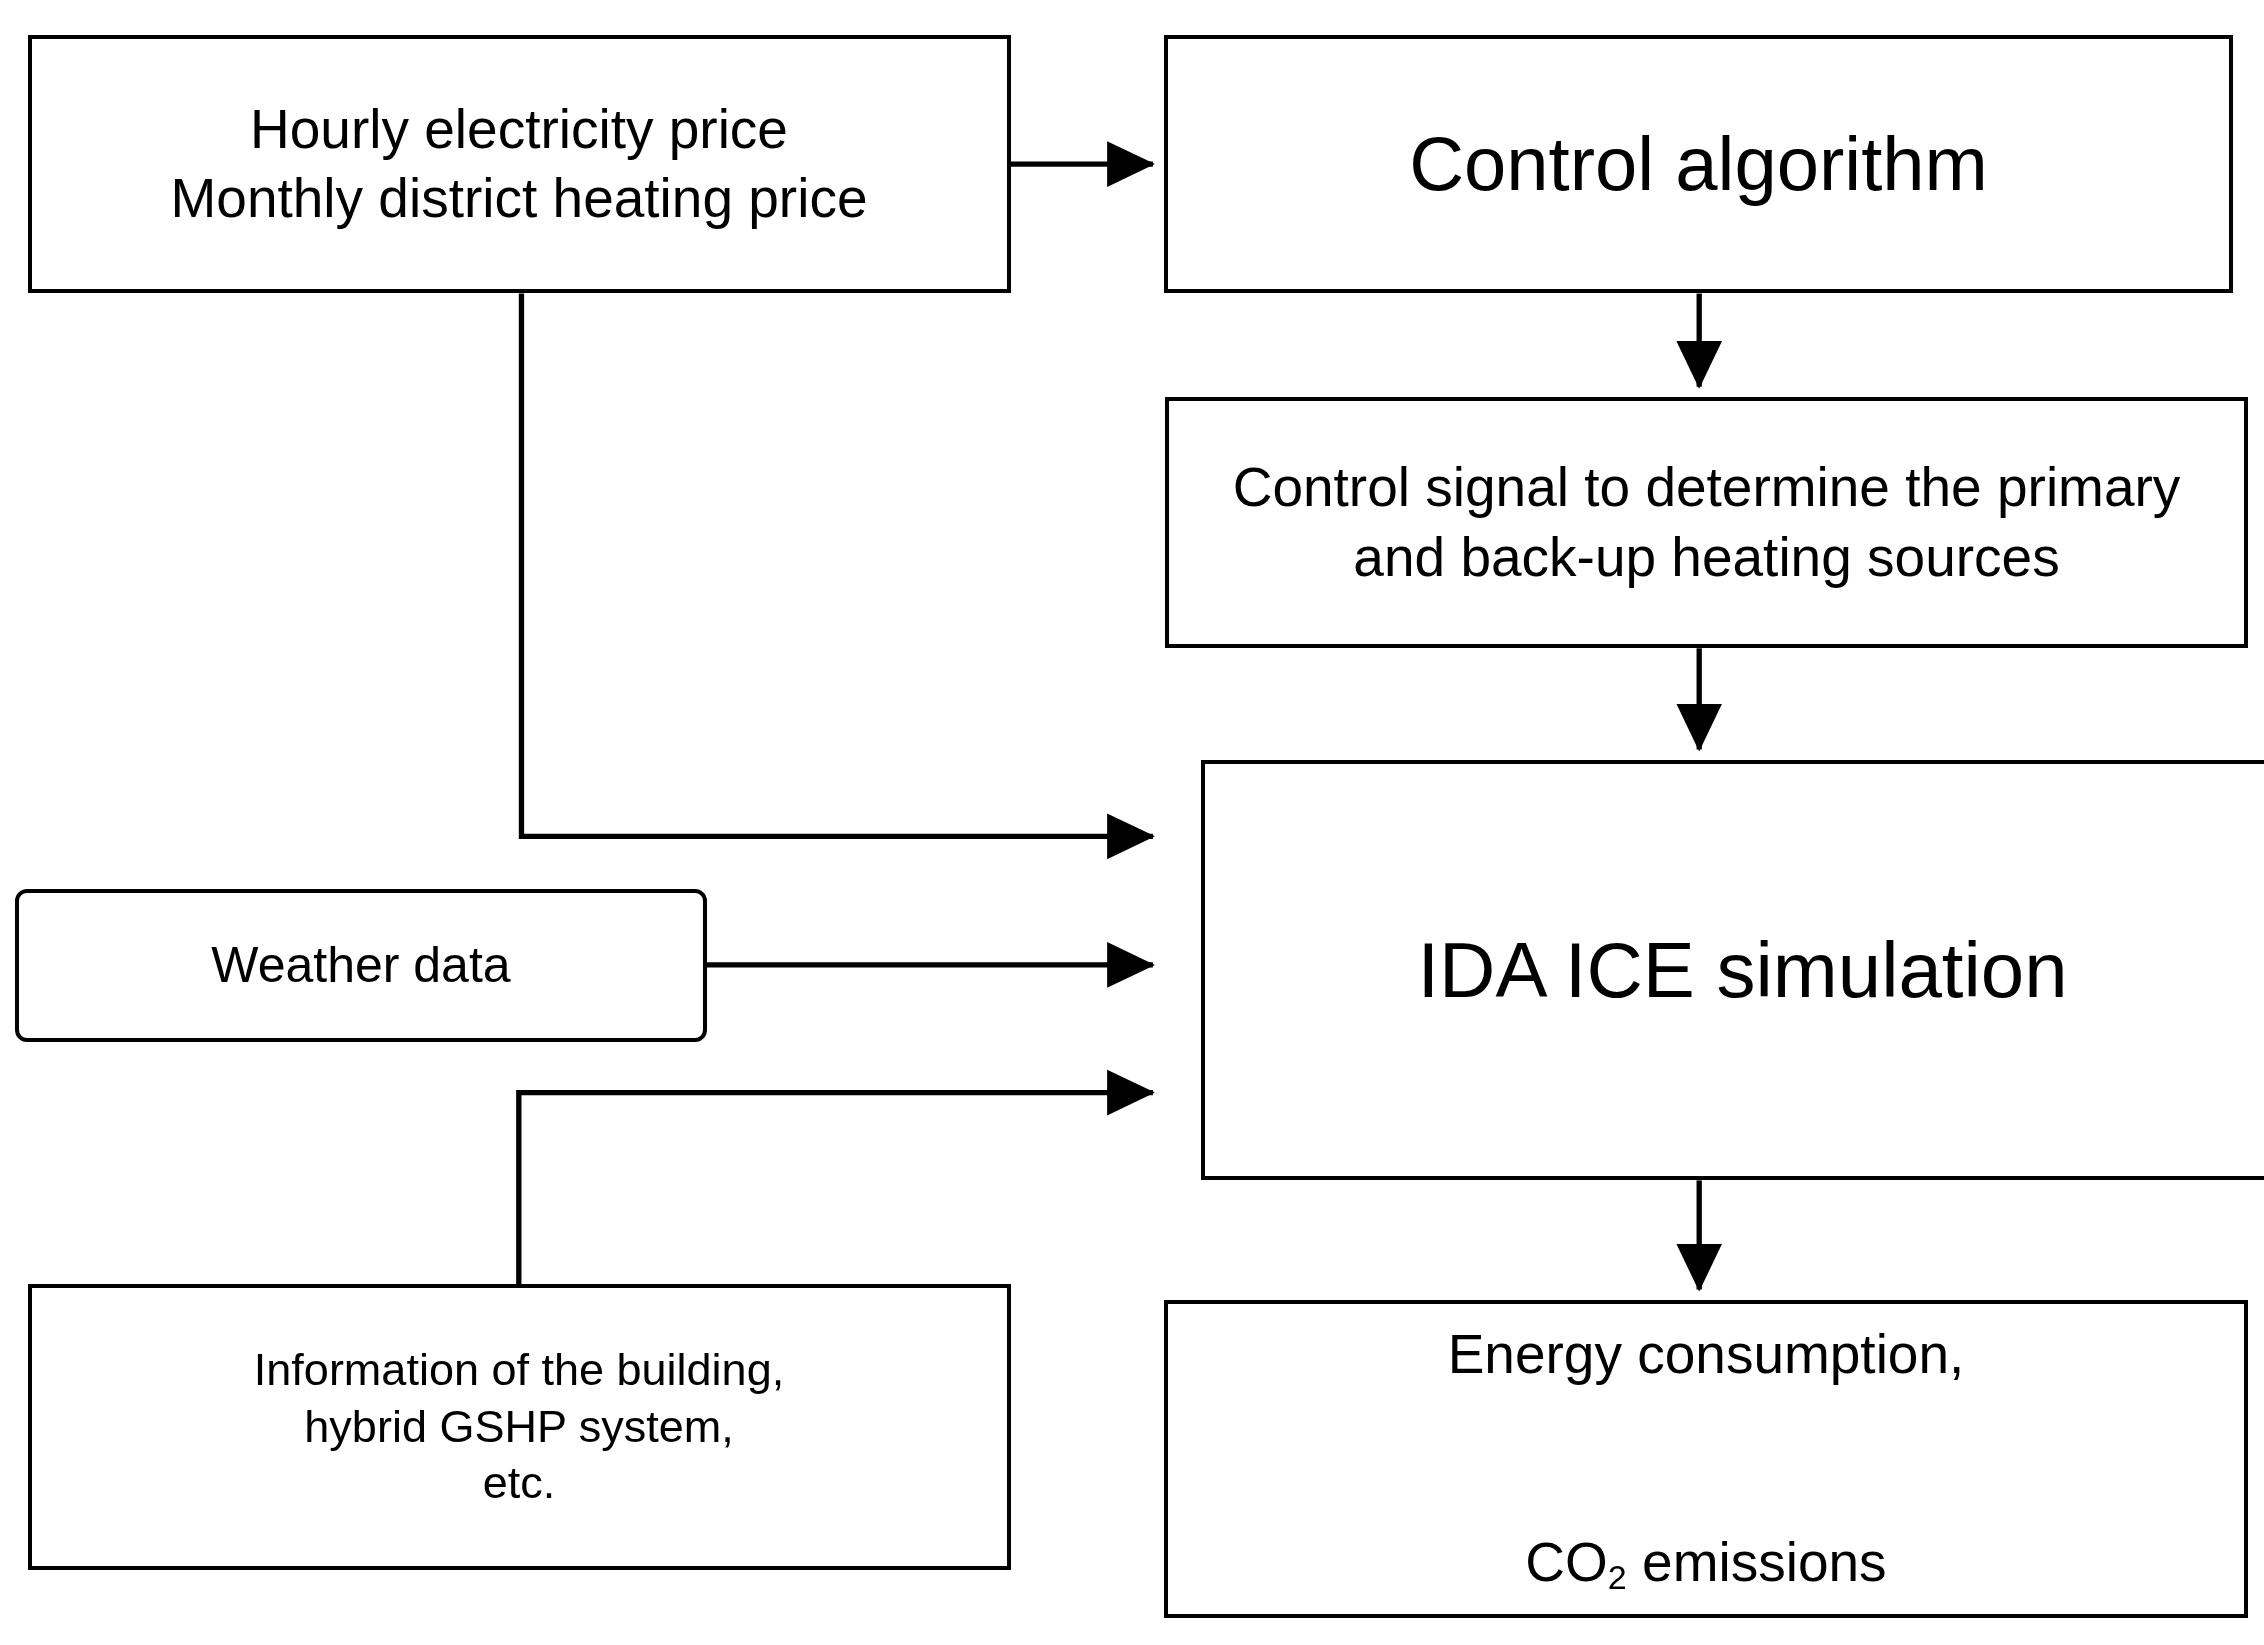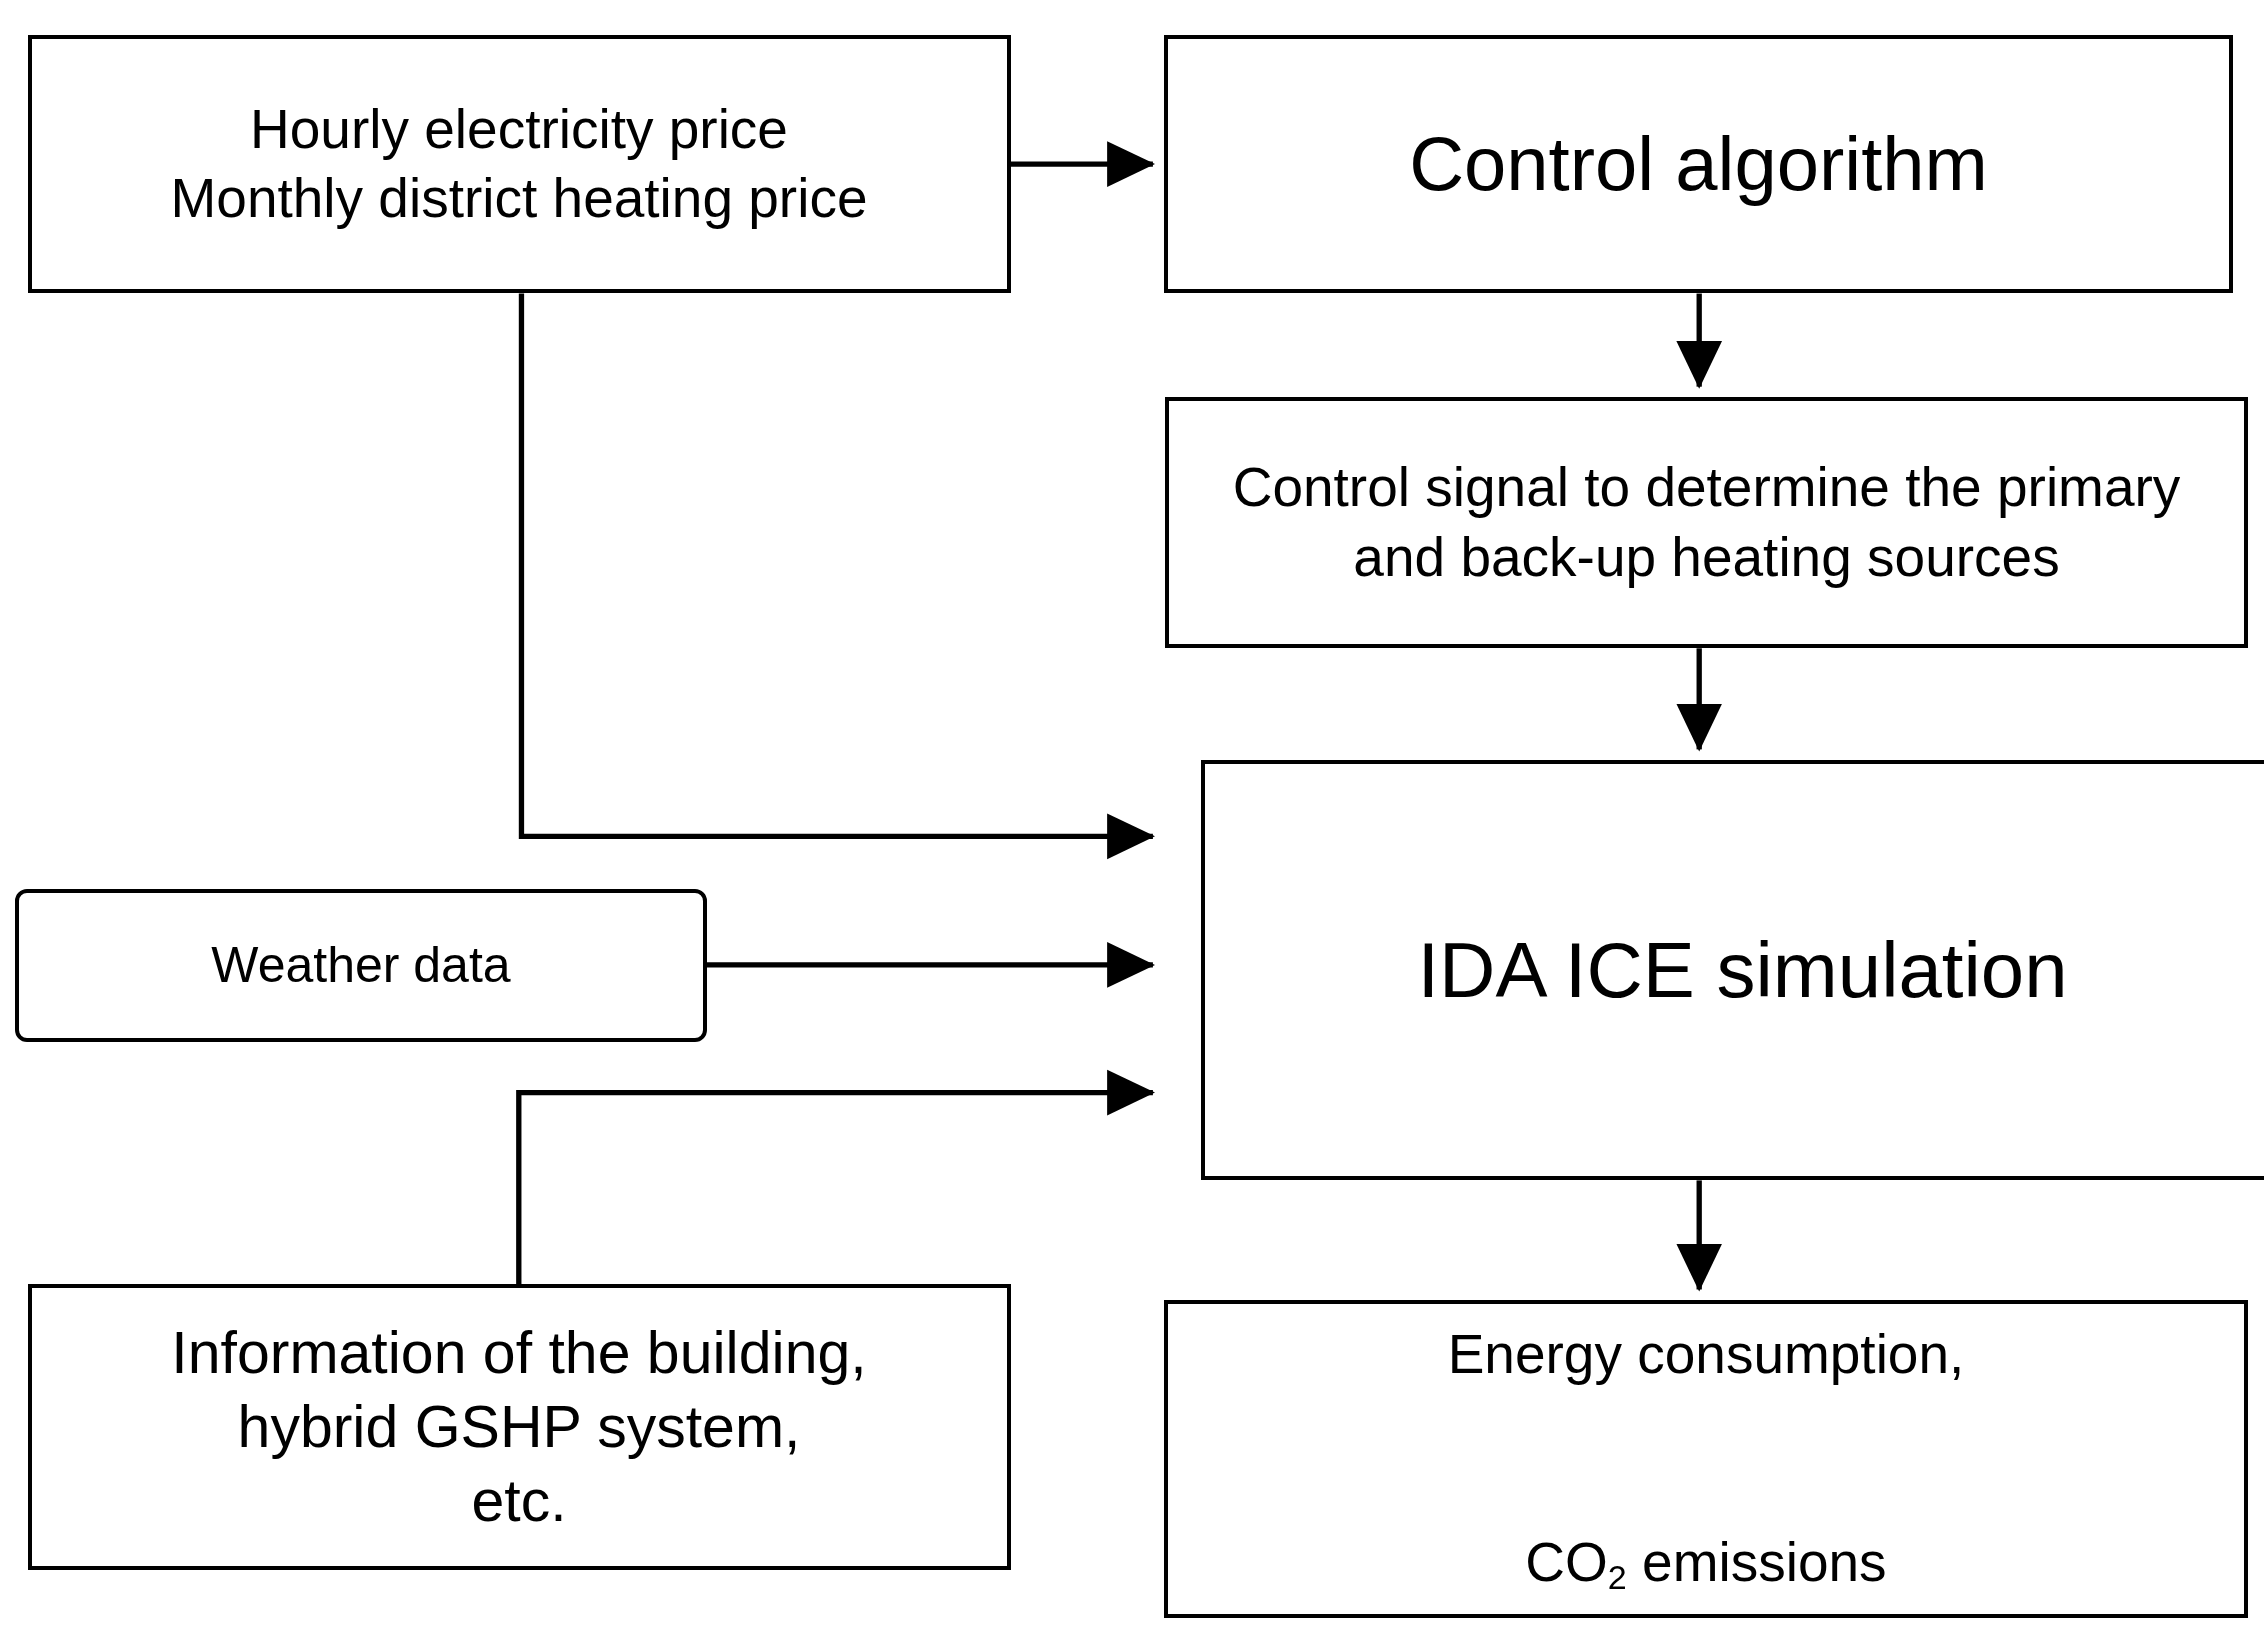--- a/index.html
+++ b/index.html
@@ -44,21 +44,21 @@
     display: block;
     width: 100%;
     white-space: pre-line;
   }
   
   #node-price      { left: 27.5px;   top: 35px;   width: 983px; height: 258px; font-size: 55px; }
   #node-control    { left: 1164px; top: 35px;   width: 1069px; height: 258px; font-size: 76px; }
   #node-signal     { left: 1165px; top: 397px;  width: 1083px; height: 251px; font-size: 55px; }
   #node-weather    { left: 15px;   top: 889px; width: 692px;  height: 153px; font-size: 50px; border-radius: 12px; }
   #node-ida        { left: 1165px; top: 760px;  width: 1083px; height: 420px; font-size: 78px; margin-left: 36px; }
-  #node-building   { left: 27.5px;   top: 1284px; width: 983px; height: 286px; font-size: 59px; }
+  #node-building   { left: 27.5px;   top: 1284px; width: 983px; height: 286px; font-size: 45px; }
   #node-outputs    { left: 1164px; top: 1300px; width: 1084px; height: 318px; font-size: 55px; }
 
   .node sub {
     font-size: 0.62em;
     vertical-align: -0.22em;
   }
 </style>
 </head>
 <body>
 

